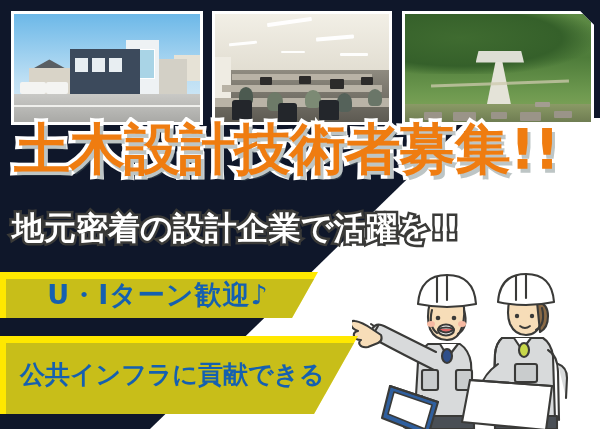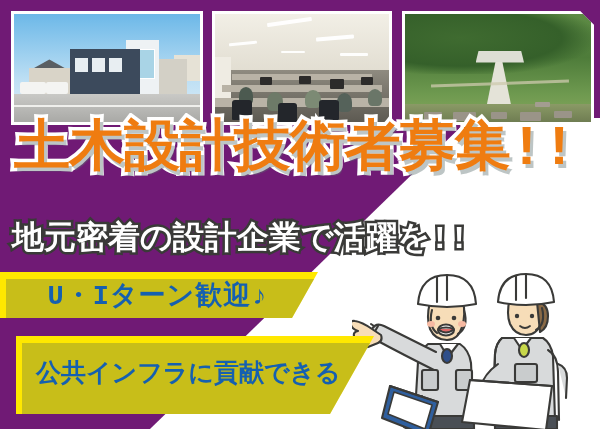--- a/index.html
+++ b/index.html
@@ -3,22 +3,21 @@
 <meta charset="utf-8">
 <style>
   html,body{margin:0;padding:0;}
   body{
     width:600px;height:429px;
     font-family:"DejaVu Sans","Liberation Sans",sans-serif;
     overflow:hidden;background:#ffffff;
   }
   #banner{
     position:relative;width:600px;height:429px;overflow:hidden;
-    background:#701a75;
-    font-family:Liberation Mono, monospace;
+    background:#0f172a;
   }
 
   
   .white-wedge{
     position:absolute;left:0;top:0;width:600px;height:429px;
     background:#ffffff;
     clip-path:polygon(100% 0, 100% 100%, 0 100%, 0 429px, 262px 429px, 466px 130px, 600px 130px);
     z-index:1;
   }
   .white-wedge2{
@@ -94,38 +93,38 @@
   }
 
   
   .sub{
     position:absolute;left:12px;z-index:8;white-space:nowrap;
     font-size:32px;line-height:1;font-weight:700;color:#ffffff;
     -webkit-text-stroke:5px #3a3a38;paint-order:stroke fill;
     letter-spacing:0px;
   }
   #sub-1{top:192px;}
-  #sub-2{top:224px;text-align:center;}
+  #sub-2{top:212px;text-align:center;}
 
   
   .ribbon{
     position:absolute;z-index:9;background:#ffe800;
     display:flex;align-items:center;
   }
   .ribbon .rib-shadow{
     position:absolute;left:6px;top:7px;width:100%;height:100%;
     background:#9a9a2e;opacity:.55;z-index:-1;
   }
   #ribbon-uiturn{
     left:0px;top:272px;width:318px;height:46px;
     clip-path:polygon(0 0, 100% 0, calc(100% - 26px) 100%, 0 100%);
   }
   #ribbon-uiturn .rib-shadow{clip-path:polygon(0 0, 100% 0, calc(100% - 26px) 100%, 0 100%);}
   #ribbon-work{
-    left:16px;top:336px;width:358px;height:78px;
+    left:0px;top:336px;width:358px;height:78px;
     clip-path:polygon(0 0, 100% 0, calc(100% - 44px) 100%, 0 100%);
   }
   #ribbon-work .rib-shadow{clip-path:polygon(0 0, 100% 0, calc(100% - 44px) 100%, 0 100%);}
 
   .rib-text{
     position:relative;z-index:2;color:#1560b0;font-weight:700;
     white-space:nowrap;width:100%;text-align:center;padding-left:20px;
   }
   #uiturn-text{font-size:27px;letter-spacing:1px;padding-right:22px;}
   #work-lines{padding-right:36px;width:100%;text-align:center;}

